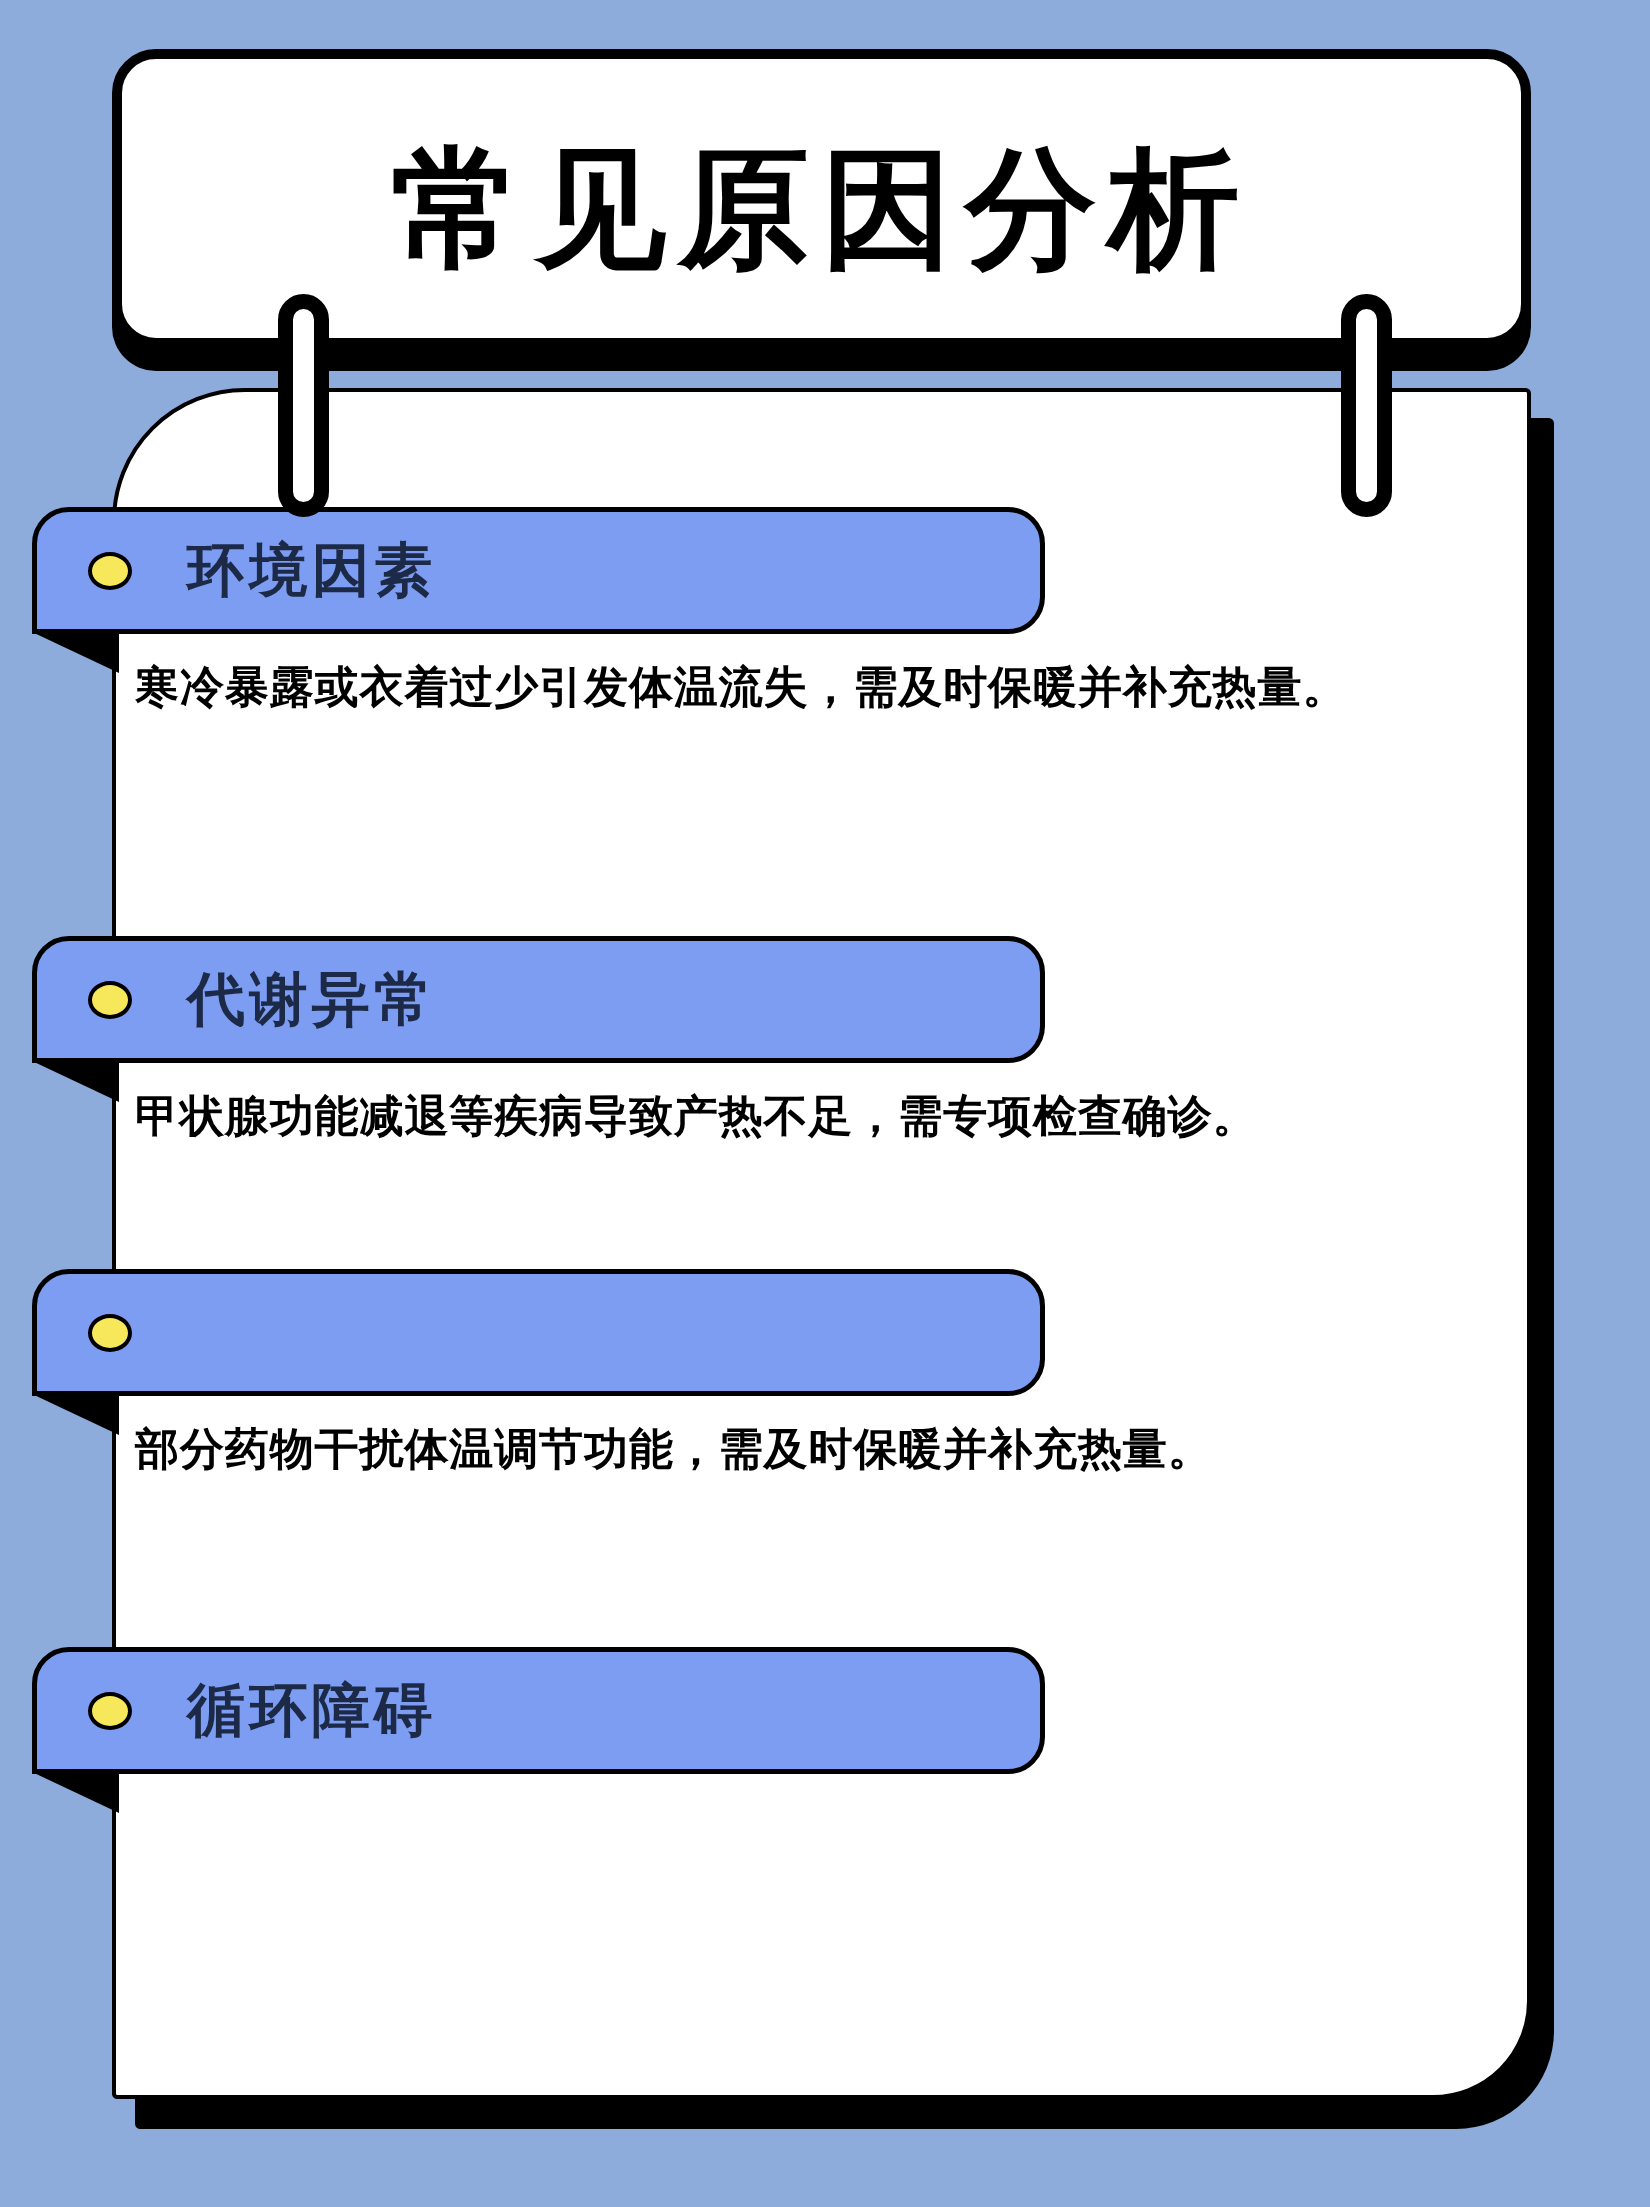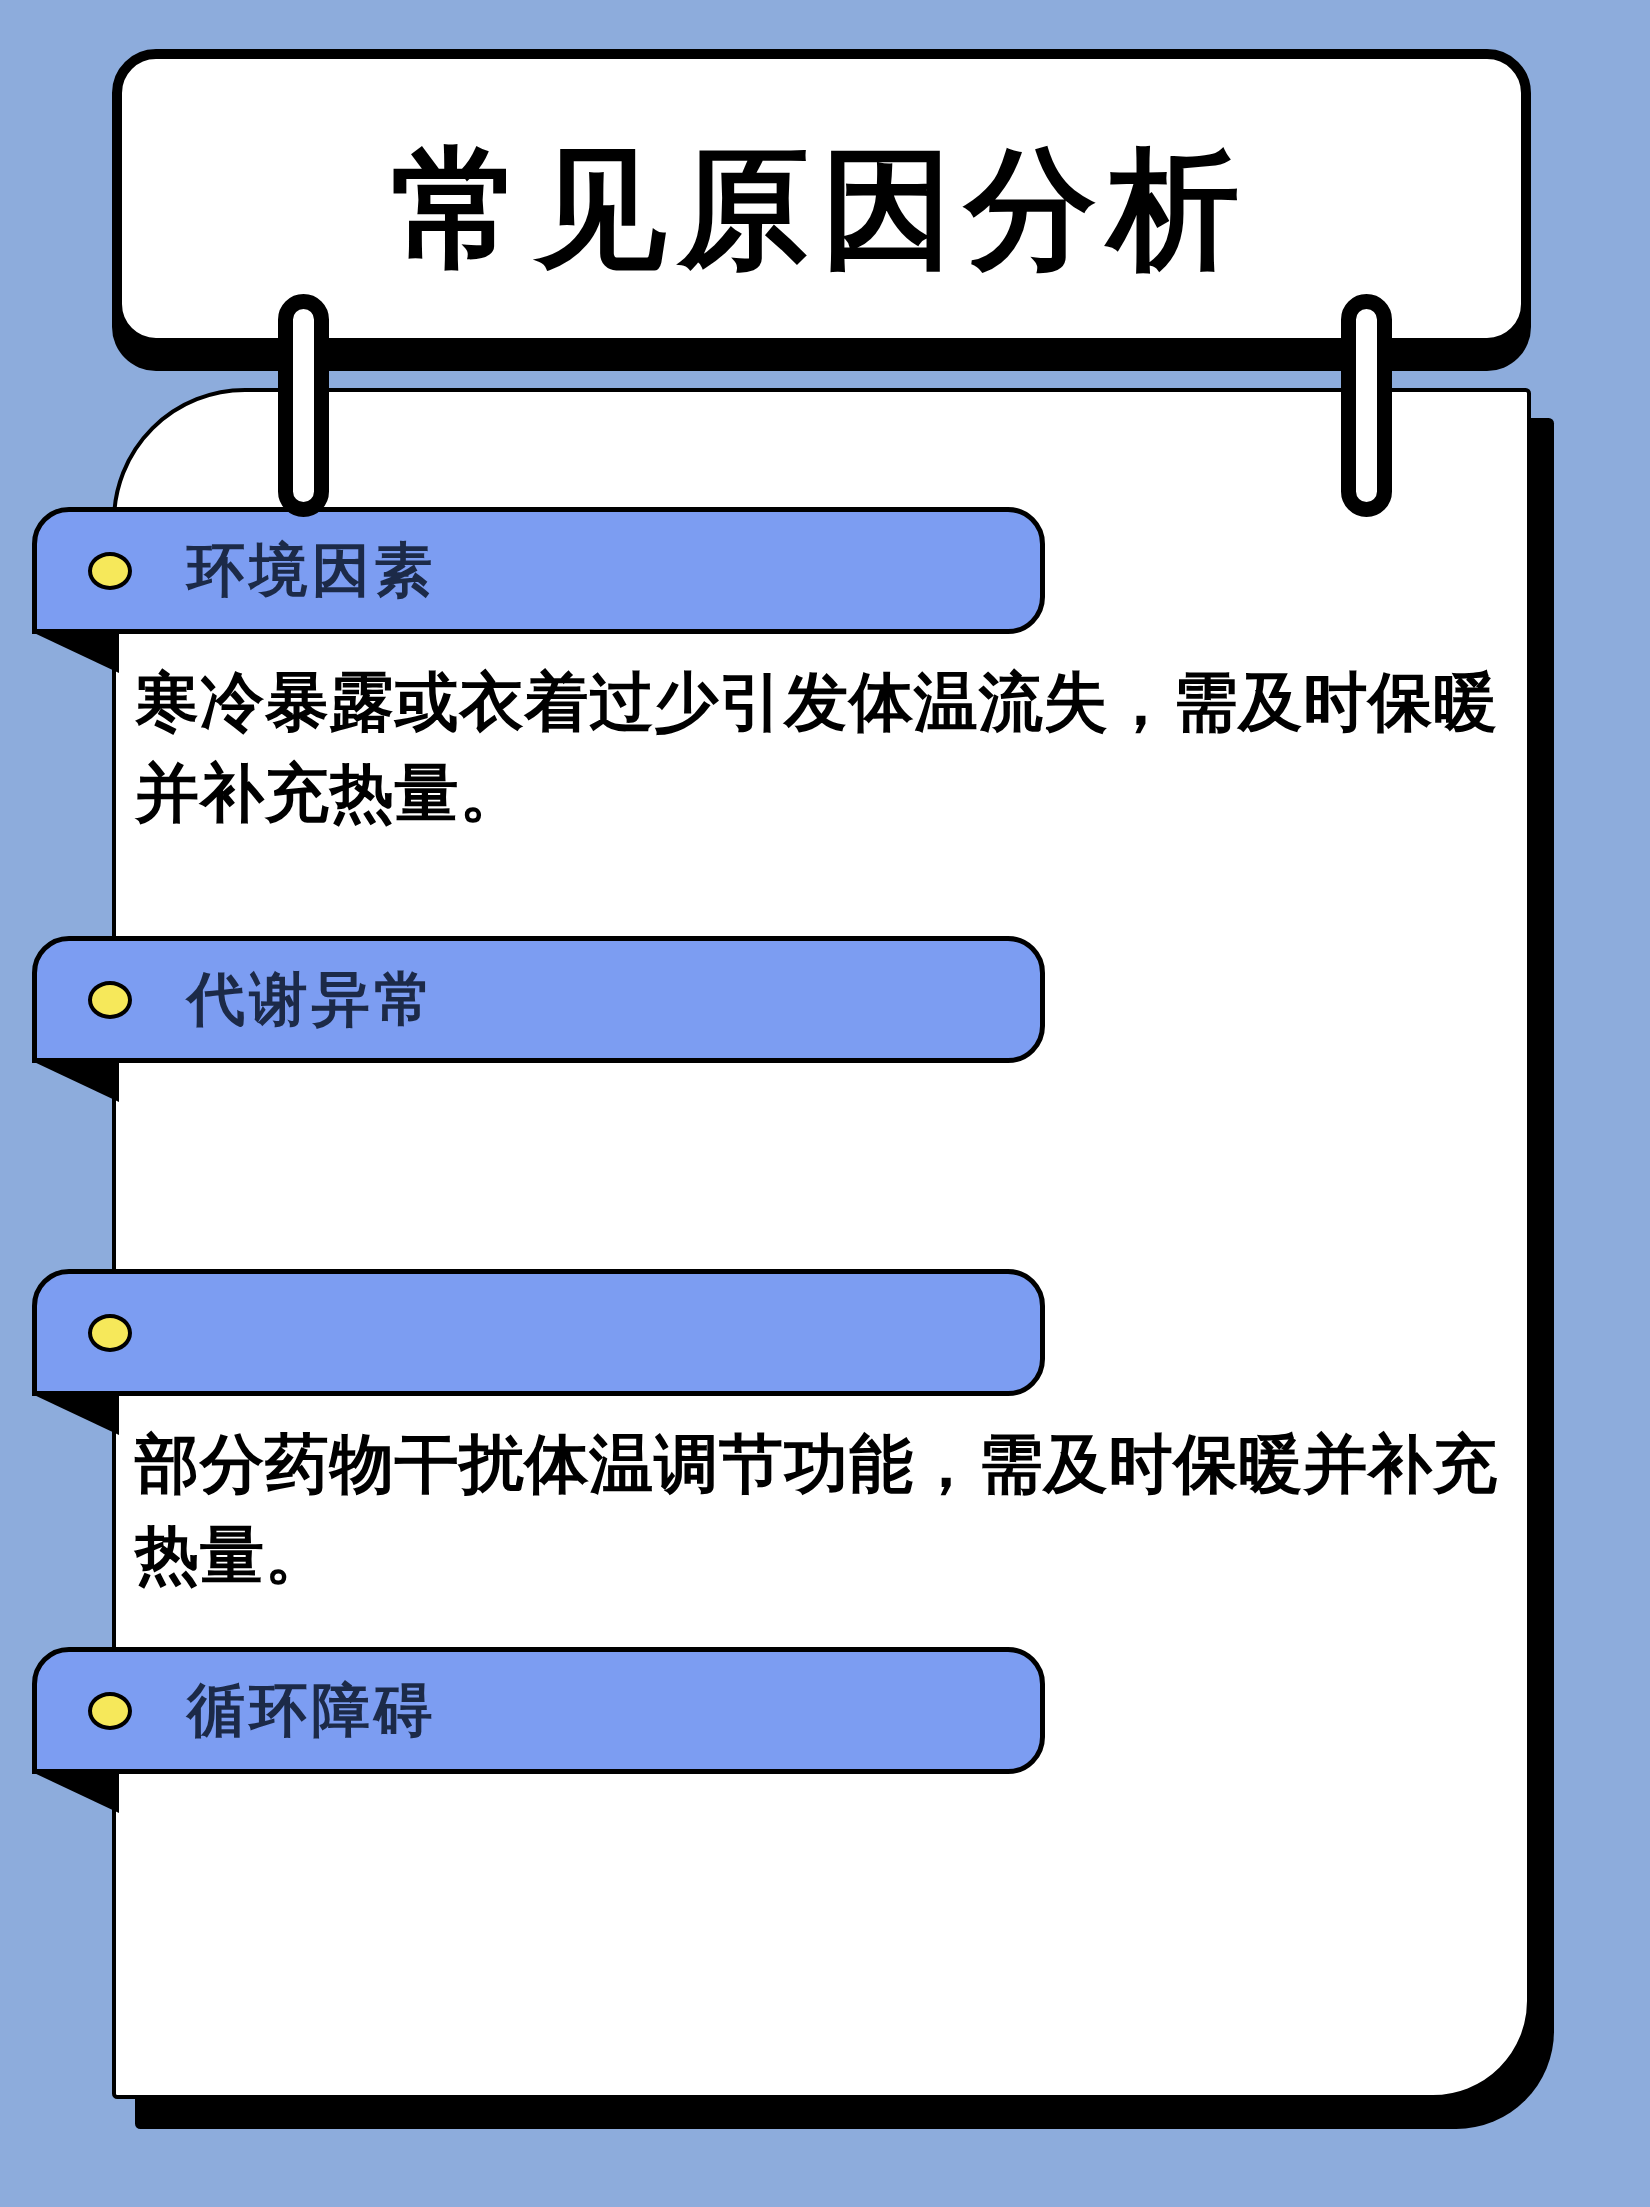--- a/index.html
+++ b/index.html
@@ -107,26 +107,27 @@
     left:0;top:125px;
     width:87px;height:41px;
     background:var(--ink);
     clip-path:polygon(0 0,100% 0,100% 100%);
     z-index:1;
   }
   .body-text{
     position:relative;
     margin:23px 0 0 103px;
     width:1376px;
-    font-size:64px;
+    font-size:44px;
     line-height:1.42;
     font-weight:700;
     color:var(--ink);
     letter-spacing:0.9px;
     z-index:3;
+    font-family:Liberation Serif, serif;
   }
 </style>
 </head>
 <body>
 
 <div class="page">
 
   <div class="title-card">
     <h1>常见原因分析</h1>
   </div>
@@ -144,20 +145,21 @@
     <div class="fold"></div>
     <p class="body-text">寒冷暴露或衣着过少引发体温流失，需及时保暖并补充热量。</p>
   </div>
 
   <div class="section s1">
     <div class="pill">
       <span class="bullet"></span>
       <span class="pill-title">代谢异常</span>
     </div>
     <div class="fold"></div>
+    <p class="body-text">甲状腺功能减退等疾病导致产热不足，需专项检查确诊。</p>
   </div>
 
   <div class="section s2">
     <div class="pill">
       <span class="bullet"></span>
     </div>
     <div class="fold"></div>
     <p class="body-text">部分药物干扰体温调节功能，需及时保暖并补充热量。</p>
   </div>
 

